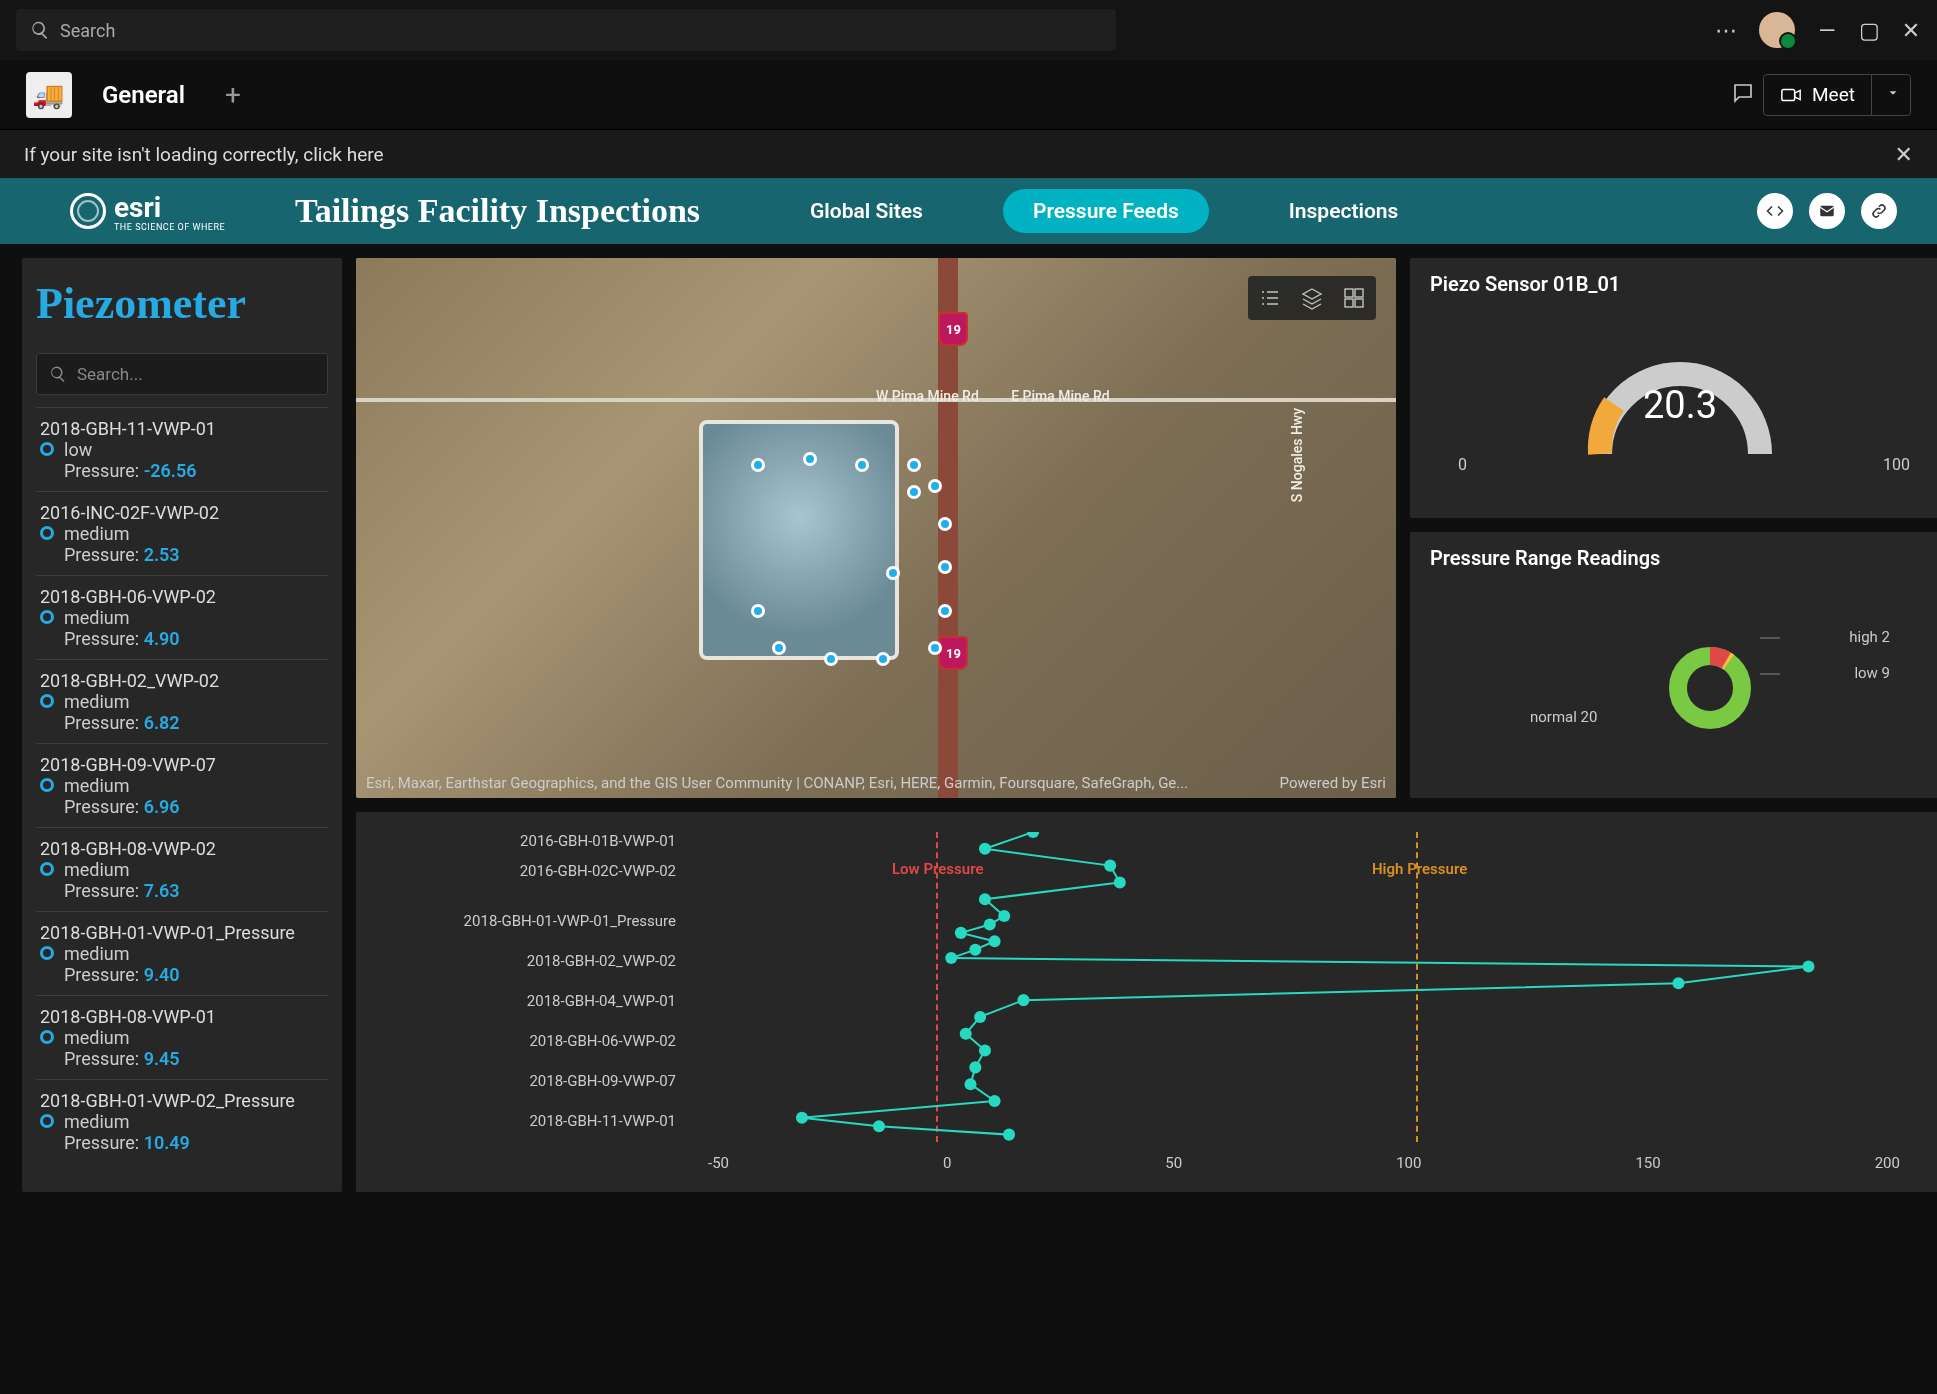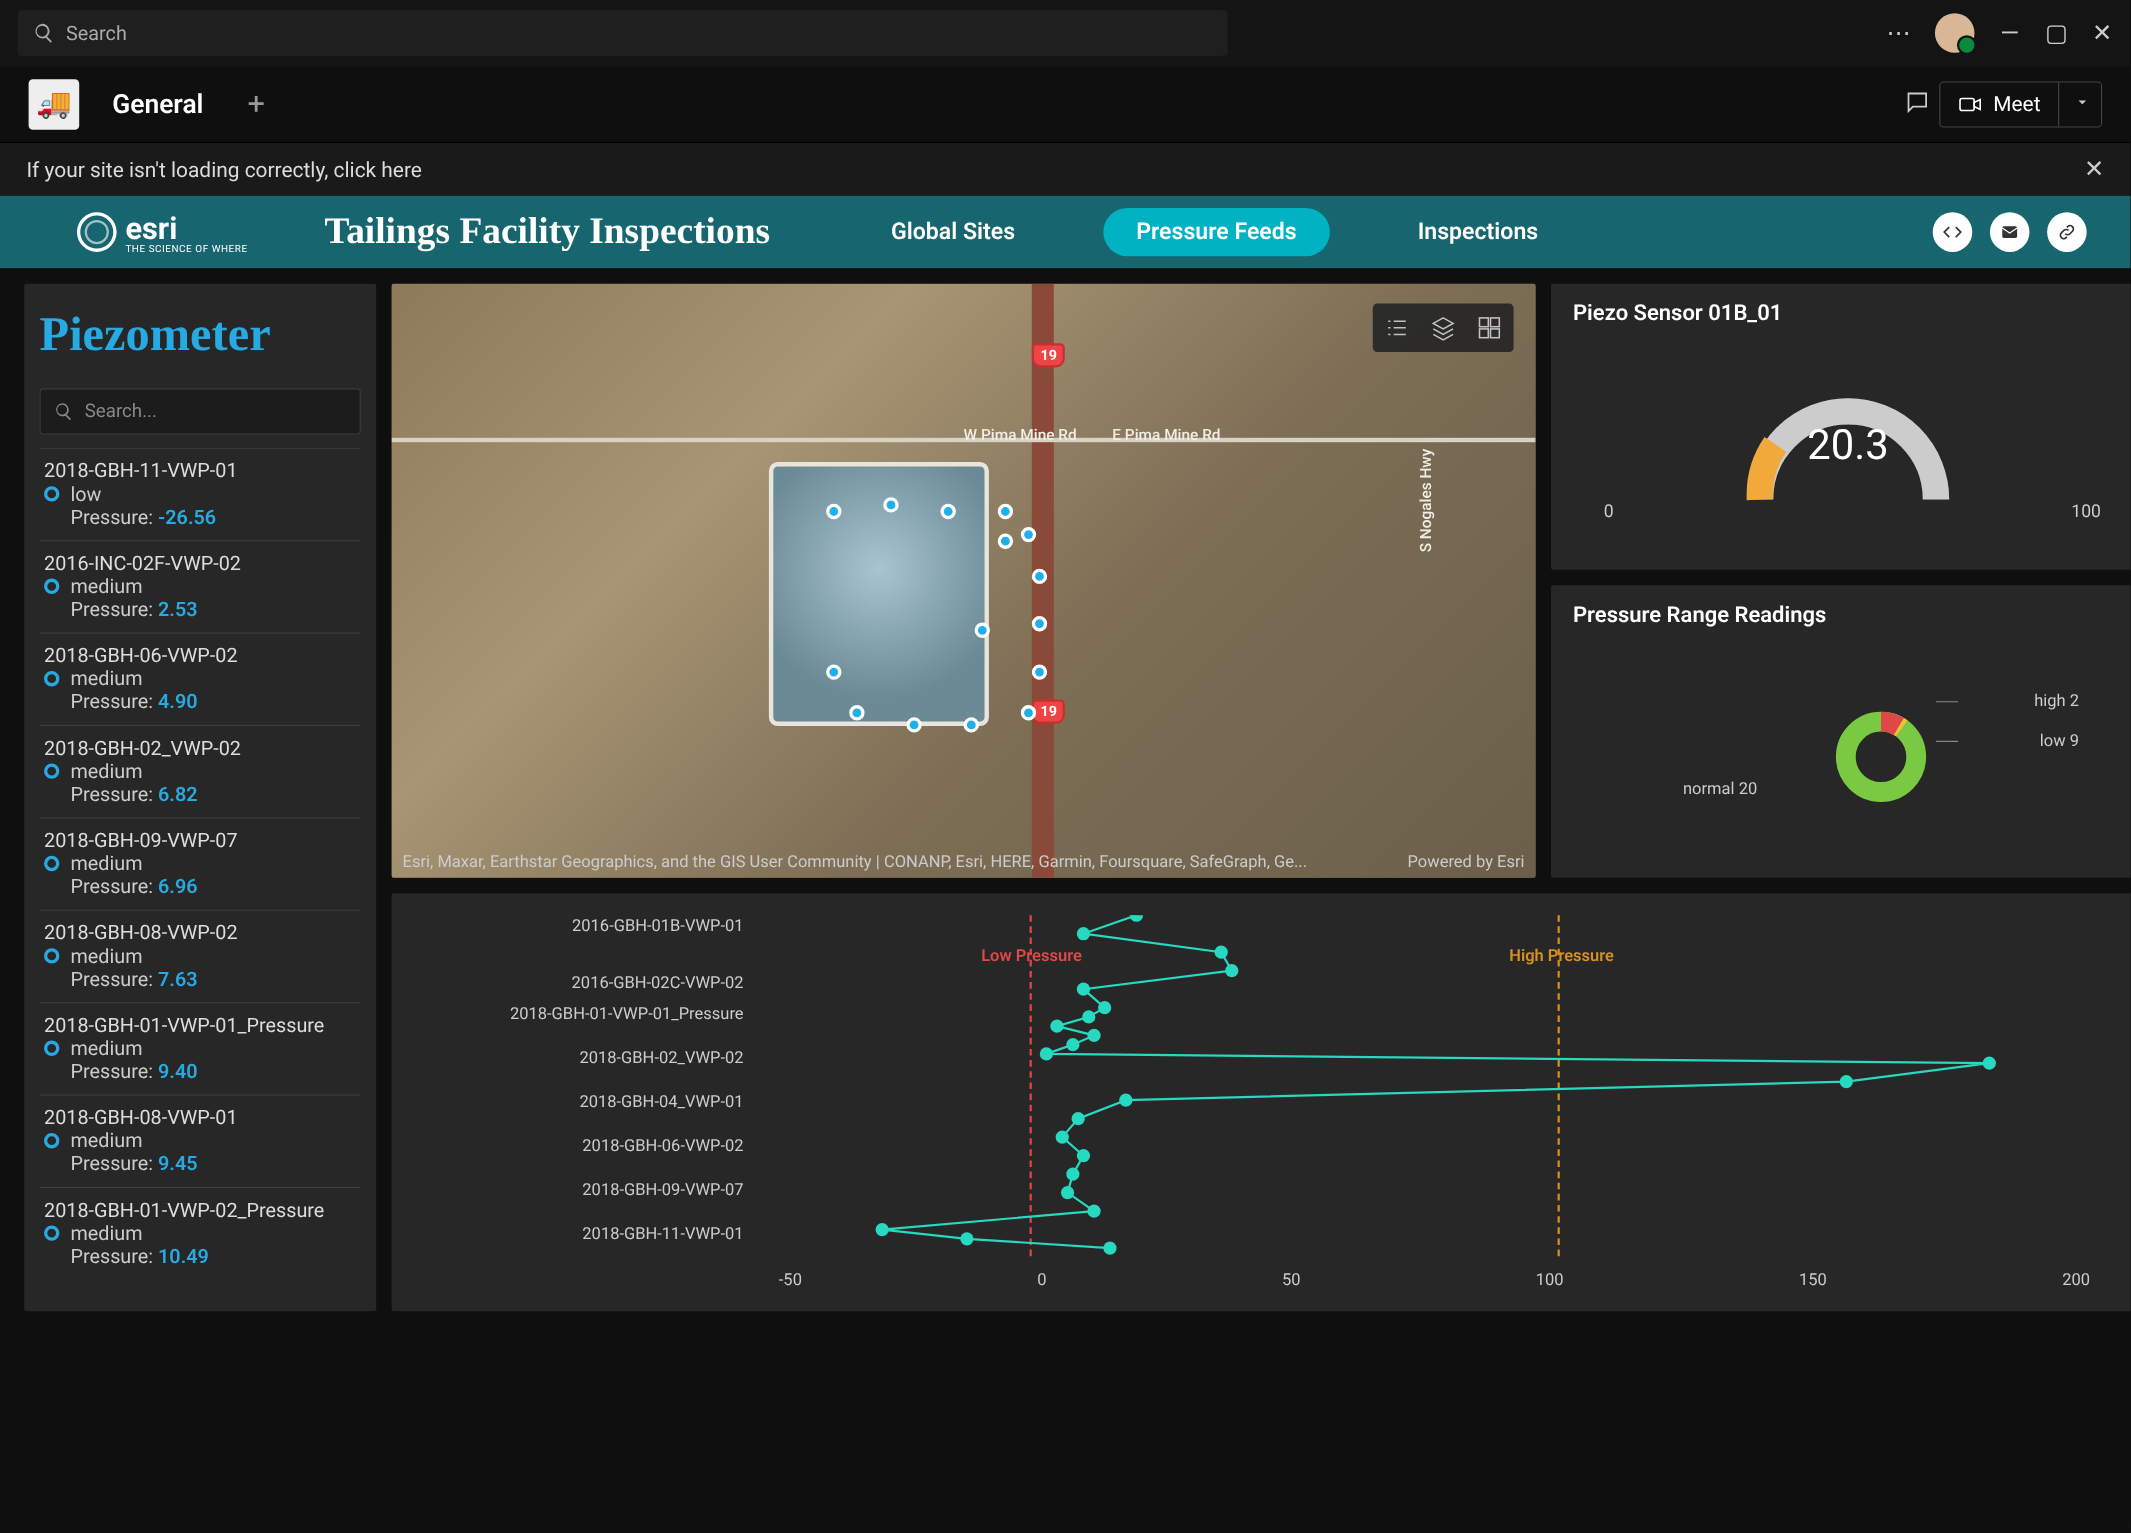--- a/index.html
+++ b/index.html
@@ -75,21 +75,21 @@
 .map-road-v { position:absolute; left:56%; top:0; bottom:0; width:20px; background:#8b4a39; }
 .map-road-h { position:absolute; top:26%; left:0; right:0; height:4px; background:#d8d2c4; }
 .map-pond { position:absolute; left:33%; top:30%; width:200px; height:240px; background:radial-gradient(circle at 50% 40%, #a8c4d0 0%, #6a8a95 70%); border:4px solid #e8e5de; border-radius:8px; }
 .map-dot { position:absolute; width:14px; height:14px; background:#1fb0ec; border:3px solid #fff; border-radius:50%; }
 .map-ctrls { position:absolute; top:18px; right:20px; background:rgba(40,40,40,0.95); border-radius:4px; display:flex; padding:8px; gap:14px; }
 .map-ctrls .mc { width:28px; height:28px; display:flex; align-items:center; justify-content:center; opacity:0.85; }
 .map-ctrls svg { width:24px; height:24px; fill:none; stroke:#ddd; stroke-width:1.4; }
 .map-credit { position:absolute; bottom:6px; left:10px; right:10px; font-size:15px; color:#ccc; display:flex; }
 .map-credit .pow { margin-left:auto; }
 .map-label { position:absolute; font-size:14px; color:#f0ede4; font-weight:500; }
-.map-shield { position:absolute; width:30px; height:22px; background:#ef4444; border:2px solid #c53030; border-radius:4px 4px 8px 8px; color:#fff; font-size:13px; font-weight:700; display:flex; align-items:center; justify-content:center; }
+.map-shield { position:absolute; width:30px; height:34px; background:#be185d; border:2px solid #c53030; border-radius:4px 4px 8px 8px; color:#fff; font-size:13px; font-weight:700; display:flex; align-items:center; justify-content:center; }
 
 
 .rcol { display:flex; flex-direction:column; gap:14px; grid-column:3; grid-row:1; }
 .gauge-panel { flex:0 0 260px; }
 .panel-h { font-size:20px; font-weight:600; color:#fff; padding:14px 20px 8px; }
 .gauge-wrap { position:relative; height:180px; display:flex; align-items:center; justify-content:center; }
 .gauge-val { position:absolute; top:56%; left:50%; transform:translate(-50%,-50%); font-size:38px; color:#fff; }
 .gauge-lbl { position:absolute; bottom:10px; font-size:16px; color:#ccc; }
 .donut-panel { flex:1; }
 .donut-wrap { position:relative; height:210px; }
@@ -341,21 +341,21 @@
         <svg style="position:absolute;left:340px;top:50px" width="50" height="70">
             <path d="M10 10 L30 10 M10 46 L30 46" stroke="#888" stroke-width="1"></path>
           </svg>
       </div>
     </div>
   </div>
 
   <div class="panel chart">
     <div id="chart-ylabels">
         <div class="chart-ylabel" style="top: 20px;">2016-GBH-01B-VWP-01</div>
-        <div class="chart-ylabel" style="top: 72px;">2016-GBH-02C-VWP-02</div>
+        <div class="chart-ylabel" style="top: 50px;">2016-GBH-02C-VWP-02</div>
         <div class="chart-ylabel" style="top: 100px;">2018-GBH-01-VWP-01_Pressure</div>
         <div class="chart-ylabel" style="top: 140px;">2018-GBH-02_VWP-02</div>
         <div class="chart-ylabel" style="top: 180px;">2018-GBH-04_VWP-01</div>
         <div class="chart-ylabel" style="top: 220px;">2018-GBH-06-VWP-02</div>
         <div class="chart-ylabel" style="top: 260px;">2018-GBH-09-VWP-07</div>
         <div class="chart-ylabel" style="top: 300px;">2018-GBH-11-VWP-01</div>
       </div>
     <div class="chart-marker red" id="mk-low" style="left: 580px;">
         <div class="chart-marker-lbl" style="color:#e04848;left:-46px">Low Pressure</div>
       </div>

